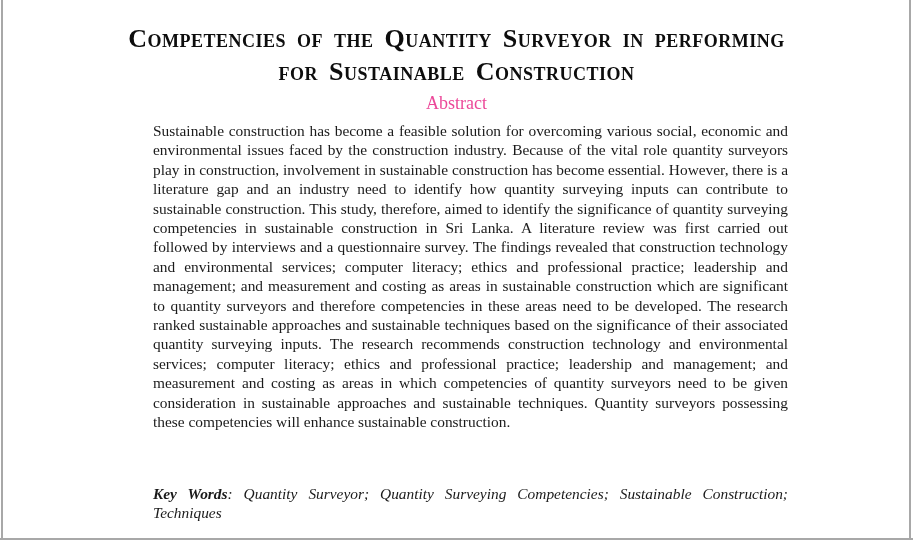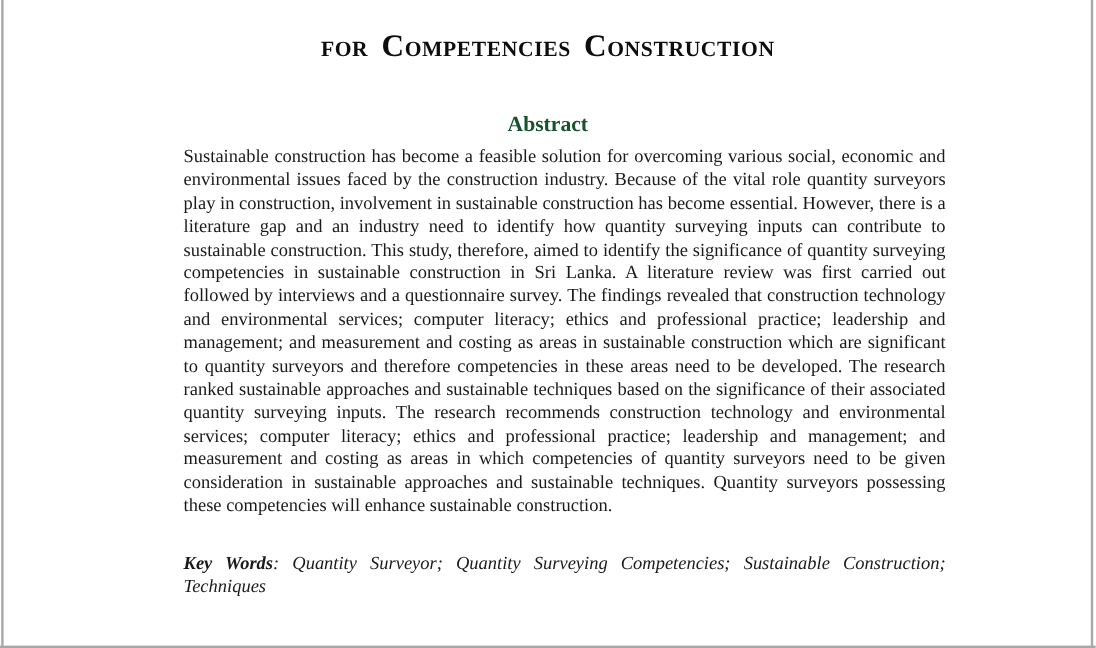--- a/index.html
+++ b/index.html
@@ -36,40 +36,40 @@
     letter-spacing: 0.5px;
     word-spacing: 4px;
     color: #0d0d0d;
   }
   .abstract-heading {
     position: absolute;
     top: 92px;
     left: 0;
     width: 913px;
     text-align: center;
-    font-weight: bold;
+    font-weight: normal;
     font-size: 18px;
     line-height: 22px;
-    color: #14532d;
+    color: #ec4899;
   }
   .abstract-text {
     position: absolute;
     top: 121px;
     left: 153px;
     width: 635px;
     margin: 0;
     font-size: 15.4px;
     line-height: 19.4px;
     text-align: justify;
     text-justify: inter-word;
     color: #1a1a1a;
   }
   .keywords {
     position: absolute;
-    top: 460px;
+    top: 484px;
     left: 153px;
     width: 635px;
     margin: 0;
     font-style: italic;
     font-size: 15.4px;
     line-height: 19.4px;
     text-align: justify;
     text-justify: inter-word;
     color: #1a1a1a;
   }
@@ -78,20 +78,21 @@
   }
 </style>
 </head>
 <body>
 
 <div class="page-edge edge-left"></div>
 <div class="page-edge edge-right"></div>
 <div class="page-edge edge-bottom"></div>
 
 <div class="paper-title">
-  <div>for Competencies Construction</div>
+  <div>Competencies of the Quantity Surveyor in performing</div>
+  <div>for Sustainable Construction</div>
 </div>
 
 <div class="abstract-heading">Abstract</div>
 
 <p class="abstract-text">Sustainable construction has become a feasible solution for overcoming various social, economic and environmental issues faced by the construction industry. Because of the vital role quantity surveyors play in construction, involvement in sustainable construction has become essential. However, there is a literature gap and an industry need to identify how quantity surveying inputs can contribute to sustainable construction. This study, therefore, aimed to identify the significance of quantity surveying competencies in sustainable construction in Sri Lanka. A literature review was first carried out followed by interviews and a questionnaire survey. The findings revealed that construction technology and environmental services; computer literacy; ethics and professional practice; leadership and management; and measurement and costing as areas in sustainable construction which are significant to quantity surveyors and therefore competencies in these areas need to be developed. The research ranked sustainable approaches and sustainable techniques based on the significance of their associated quantity surveying inputs. The research recommends construction technology and environmental services; computer literacy; ethics and professional practice; leadership and management; and measurement and costing as areas in which competencies of quantity surveyors need to be given consideration in sustainable approaches and sustainable techniques. Quantity surveyors possessing these competencies will enhance sustainable construction.</p>
 
 <p class="keywords"><span class="kw-label">Key Words</span><span class="kw-text">: Quantity Surveyor; Quantity Surveying Competencies; Sustainable Construction; Techniques</span></p>
 
 </body></html>

